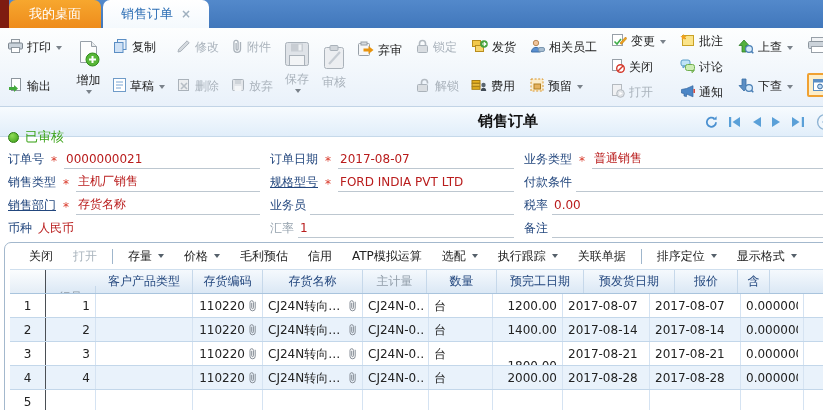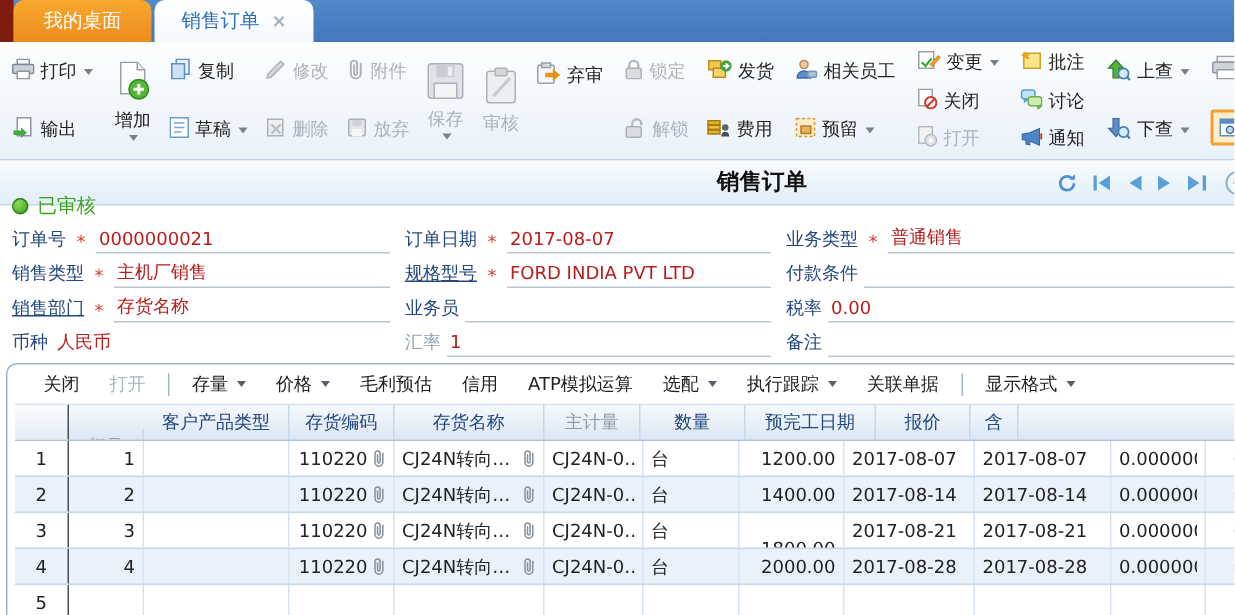--- a/index.html
+++ b/index.html
@@ -482,34 +482,39 @@
         </span>
       <span class="dlink">
           <span>执行跟踪</span>
           <span class="caret"></span>
         </span>
       <span class="dlink">
           <span>关联单据</span>
         </span>
       <span class="lsep"></span>
       <span class="dlink">
+          <span>排序定位</span>
+          <span class="caret"></span>
+        </span>
+      <span class="dlink">
           <span>显示格式</span>
           <span class="caret"></span>
         </span>
     </div>
     <div class="grid">
       <div class="ghead">
           <div class="hcell selh" style="width: 36px;"></div>
           <div class="hcell muted" style="width: 50px; margin-top: 16px;">行号</div>
           <div class="hcell" style="width: 97px;">客户产品类型</div>
           <div class="hcell" style="width: 70px;">存货编码</div>
           <div class="hcell" style="width: 100px;">存货名称</div>
           <div class="hcell muted" style="width: 64px;">主计量</div>
           <div class="hcell" style="width: 70px;">数量</div>
           <div class="hcell" style="width: 87px;">预完工日期</div>
+          <div class="hcell" style="width: 91px;">预发货日期</div>
           <div class="hcell" style="width: 63px;">报价</div>
           <div class="hcell" style="width: 32px;">含</div>
         </div>
       <div>
           <div class="grow">
             <div class="gcell selcell" style="width: 36px;">
               <span style="text-align: center;">1</span>
             </div>
             <div class="gcell" style="width: 50px;">
               <span style="text-align: right;">1</span>

